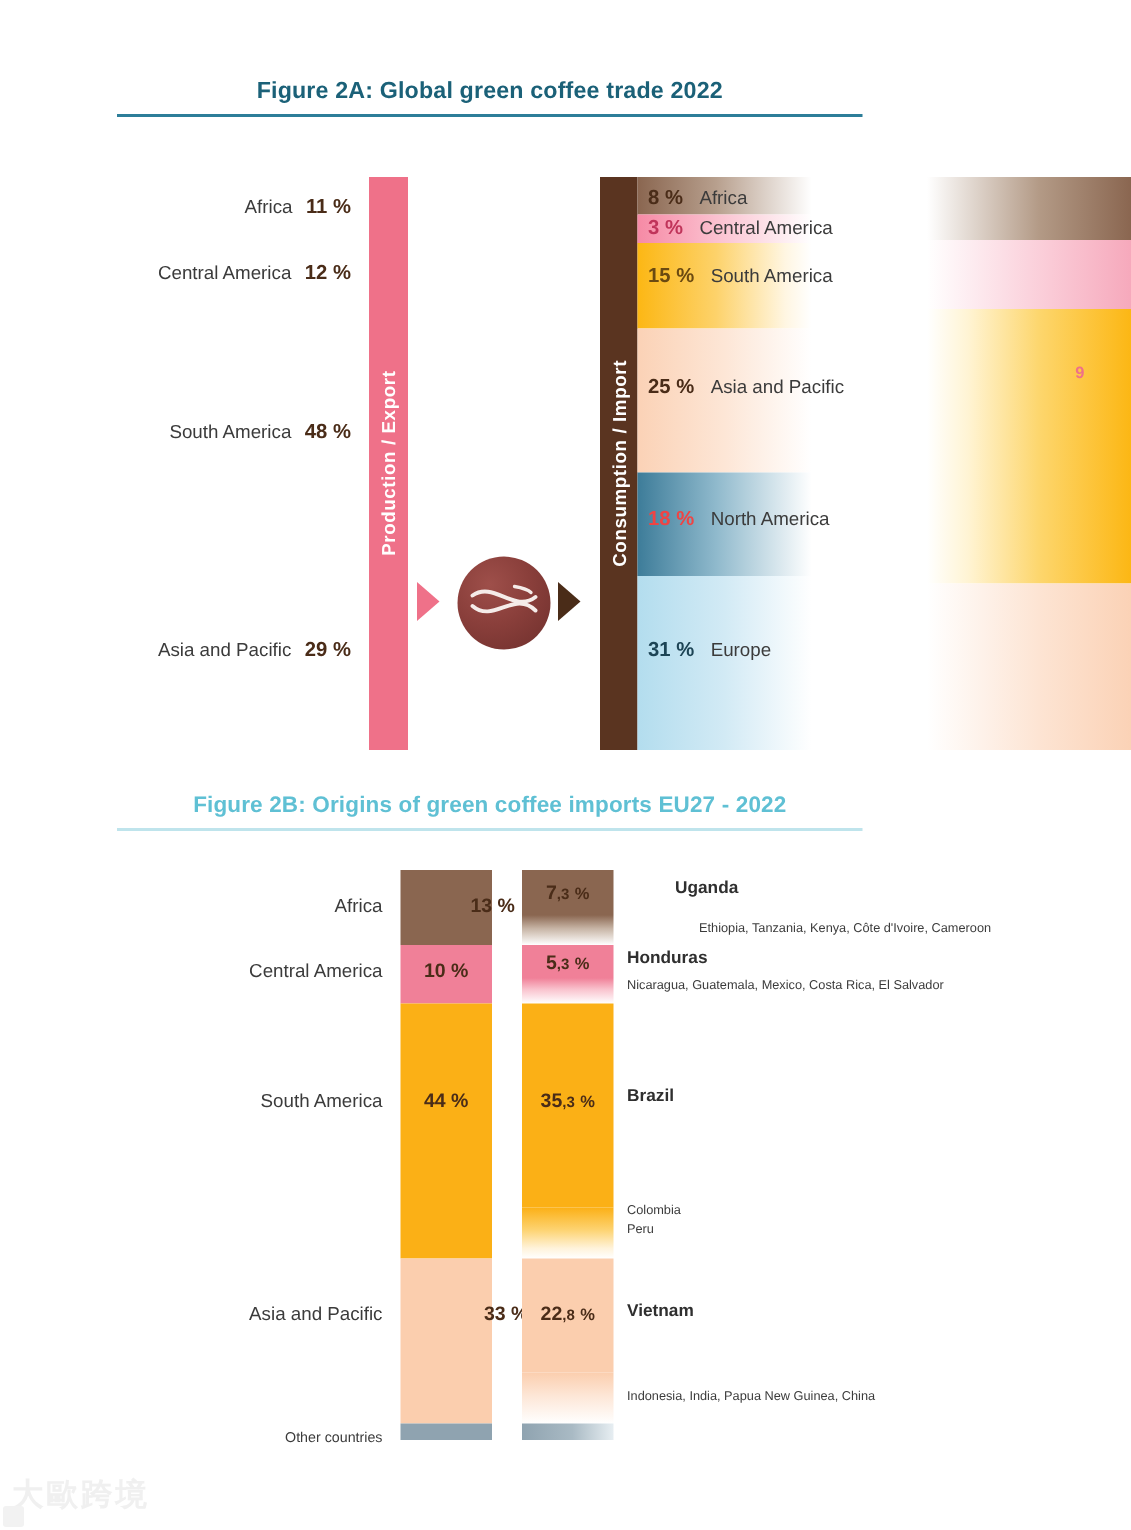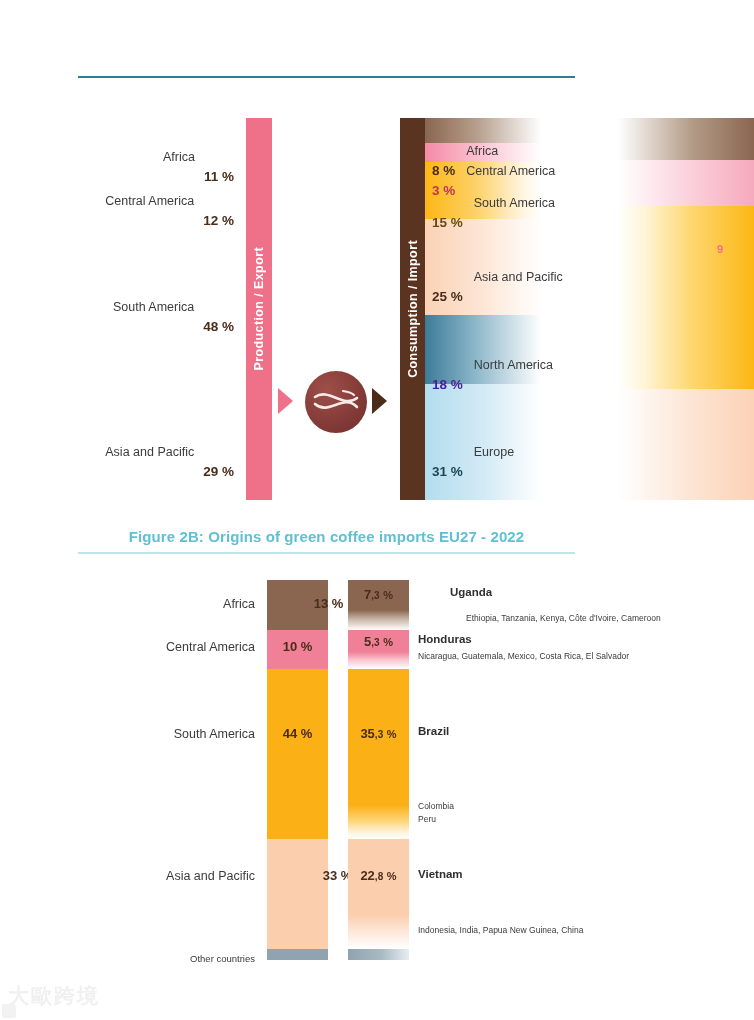--- a/index.html
+++ b/index.html
@@ -52,21 +52,21 @@
   }
 
   
   .seg{position:absolute;}
   .seg-l{right:0;}      
   .lbl-l{
     position:absolute;right:0;white-space:nowrap;font-size:12.5px;
     color:#3b3b3b;display:flex;align-items:center;gap:9px;
   }
   .lbl-l b{font-size:13.5px;color:#4a2c18;}
-  .pct{font-weight:bold;margin-top:39px;}
+  .pct{font-weight:bold;}
 
   
   .lbl-r{
     position:absolute;left:0;white-space:nowrap;font-size:12.5px;
     color:#3b3b3b;display:flex;align-items:center;gap:11px;
   }
   .lbl-r b{font-size:13.5px;}
 
   
   .arrow{position:absolute;width:0;height:0;
@@ -106,20 +106,21 @@
   
   .wm{position:absolute;color:#f0f0f0;pointer-events:none;user-select:none;}
   #wm-bl{left:8px;bottom:10px;font-size:21px;font-weight:bold;letter-spacing:2px;}
   #wm-edge{left:2px;bottom:2px;width:14px;height:14px;background:#f2f2f2;border-radius:2px;}
 </style>
 </head>
 <body>
 
 <div class="page">
 
+  <div class="fig-title" id="fig2a-title">Figure 2A: Global green coffee trade 2022</div>
   <div id="fig2a-rule"></div>
 
   <div id="fig2a">
 
     <div class="seg seg-l" style="top:18px;height:42px;width:136px;
                 background:linear-gradient(to left,#8a6650 0%,#b39a86 45%,#ffffff 100%);"></div>
 
     <div class="seg seg-l" style="top:60px;height:46px;width:136px;
                 background:linear-gradient(to left,#f6a9bc 0%,#fbd3dd 50%,#ffffff 100%);"></div>
 
@@ -187,21 +188,21 @@
     </div>
     <div class="lbl-r" style="top:76px;left:432px;">
       <b class="pct" style="color:#6b4a11">15 %</b>
       <span>South America</span>
     </div>
     <div class="lbl-r" style="top:150px;left:432px;">
       <b class="pct" style="color:#4a2c18">25 %</b>
       <span>Asia and Pacific</span>
     </div>
     <div class="lbl-r" style="top:238px;left:432px;">
-      <b class="pct" style="color:#4c1d95">18 %</b>
+      <b class="pct" style="color:#ef4444">18 %</b>
       <span>North America</span>
     </div>
     <div class="lbl-r" style="top:325px;left:432px;">
       <b class="pct" style="color:#1d4455">31 %</b>
       <span>Europe</span>
     </div>
   </div>
 
   <div class="fig-title" id="fig2b-title">Figure 2B: Origins of green coffee imports EU27 - 2022</div>
   <div id="fig2b-rule"></div>

